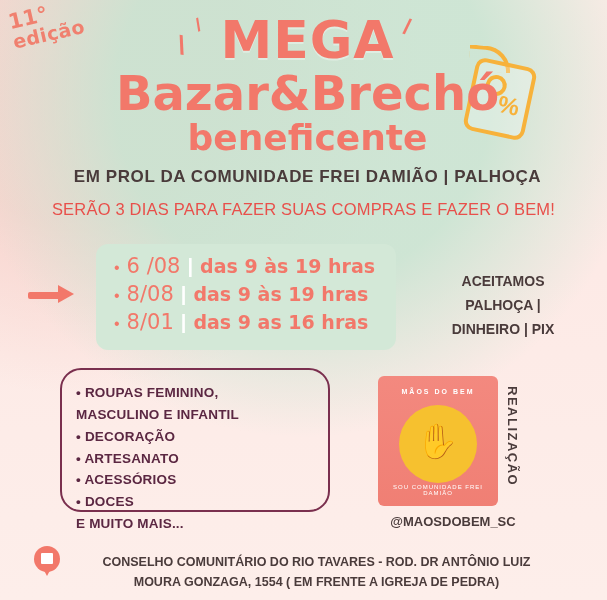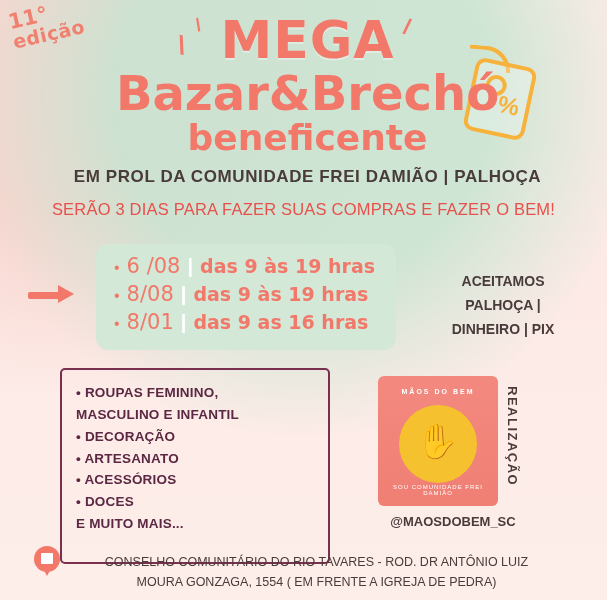--- a/index.html
+++ b/index.html
@@ -96,22 +96,22 @@
     border-top: 9px solid transparent; border-bottom: 9px solid transparent;
     border-left: 16px solid #f2786a;
   }
 
   .payments {
     position: absolute; right: 24px; top: 270px; width: 160px; text-align: center;
     color: #4a3b3b; font-weight: bold; font-size: 14px; line-height: 1.7;
   }
 
   .list-box {
-    position: absolute; left: 60px; top: 368px; width: 270px; height: 196px;
-    border: 2px solid #7a2f4e; border-radius: 5px; padding: 12px 0 0 14px;
+    position: absolute; left: 60px; top: 368px; width: 270px; height: 144px;
+    border: 2px solid #7a2f4e; border-radius: 21px; padding: 12px 0 0 14px;
   }
   .list-box div {
     color: #5b2742; font-weight: bold; font-size: 13.5px; line-height: 1.62;
     letter-spacing: .2px;
   }
 
   .logo-box {
     position: absolute; left: 378px; top: 376px; width: 120px; height: 130px;
     background: linear-gradient(180deg,#f3897f,#f07f74);
     border-radius: 6px;
@@ -138,21 +138,21 @@
     color: #4a3b3b; letter-spacing: 1.5px;
   }
   .handle {
     position: absolute; left: 378px; top: 514px; width: 150px; text-align: center;
     font-size: 13px; font-weight: bold; color: #4a3b3b;
   }
 
   .footer {
     position: absolute; left: 0; right: 0; bottom: 8px; text-align: center;
     padding-left: 36px; padding-right: 10px;
-    font-size: 12.5px; font-weight: normal; color: #4a3b3b; line-height: 1.6;
+    font-size: 12.5px; font-weight: bold; color: #4a3b3b; line-height: 1.6;
   }
   .pin {
     position: absolute; left: 34px; bottom: 24px; width: 26px; height: 30px;
   }
   .pin .body {
     width: 26px; height: 26px; background: #f2786a; border-radius: 50% 50% 50% 50%;
   }
   .pin .tip {
     position: absolute; left: 7px; top: 19px; width: 0; height: 0;
     border-left: 6px solid transparent; border-right: 6px solid transparent;

